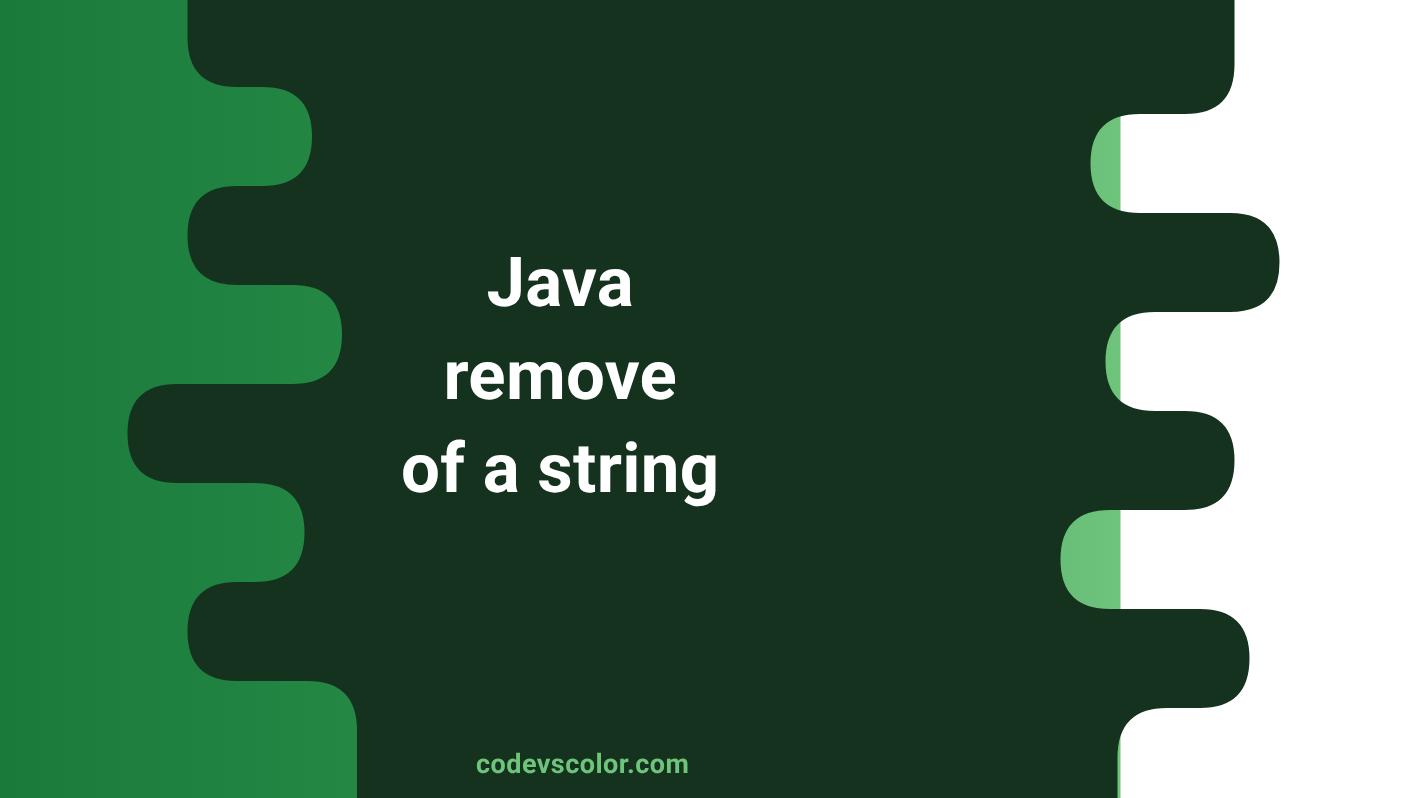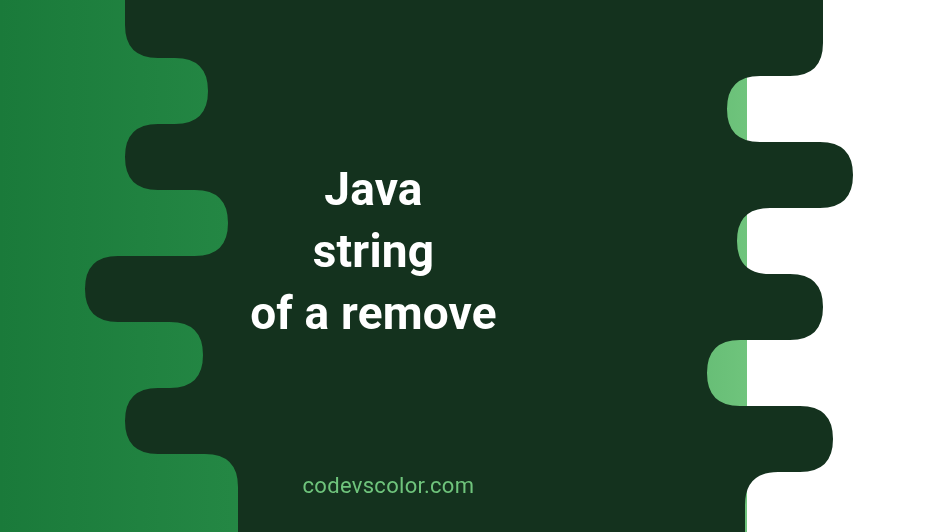--- a/index.html
+++ b/index.html
@@ -37,27 +37,27 @@
       z-index: 2;
       text-align: center;
       color: #ffffff;
       font-weight: 700;
       font-size: 46px;
       line-height: 1.35;
       letter-spacing: 0.2px;
     }
     .watermark {
       position: absolute;
-      bottom: 34px;
+      bottom: 12px;
       left: 52%;
       transform: translateX(-50%);
       z-index: 2;
       color: #6fc47c;
-      font-size: 22px;
-      font-weight: 400;
+      font-size: 18px;
+      font-weight: 700;
       letter-spacing: 0.3px;
     }
   </style>
 </head>
 <body>
 
 <div class="canvas">
   <div class="blob-container">
     <svg width="945" height="532" viewBox="0 0 945 532" xmlns="http://www.w3.org/2000/svg">
       <path fill="#14321e" d="
@@ -109,18 +109,18 @@
         L 790 76
         Q 823 76 823 43
         L 823 -20
         Z
       "></path>
     </svg>
   </div>
 
   <div class="title-group">
     <div>Java</div>
-    <div>string</div>
-    <div>of a remove</div>
+    <div>remove</div>
+    <div>of a string</div>
   </div>
 
   <div class="watermark">codevscolor.com</div>
 </div>
 
 </body></html>

